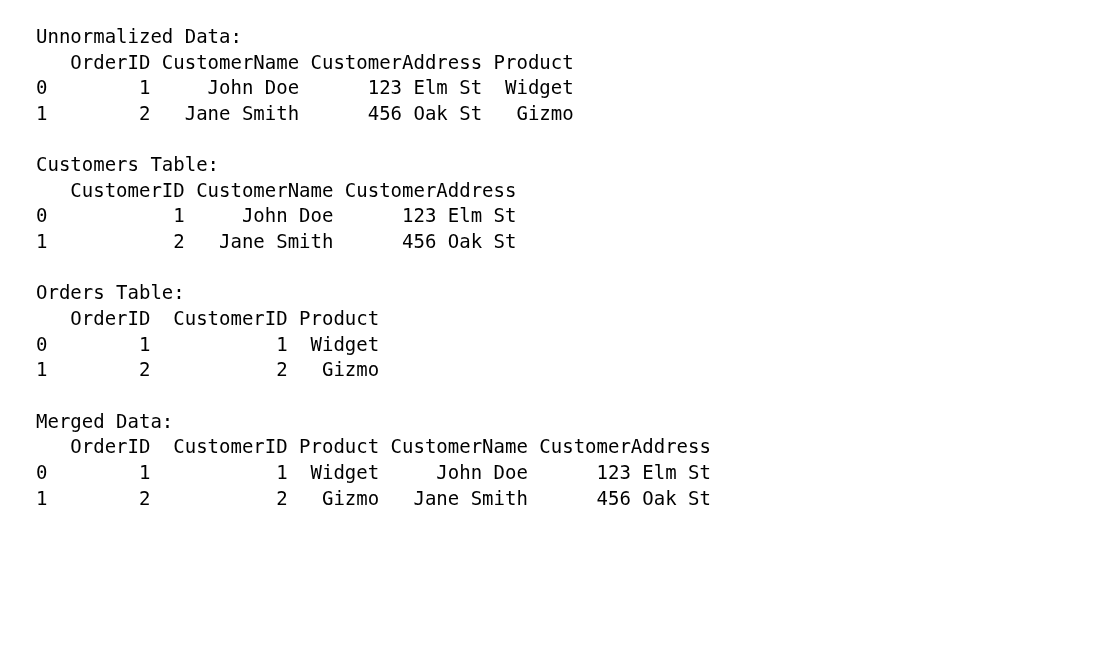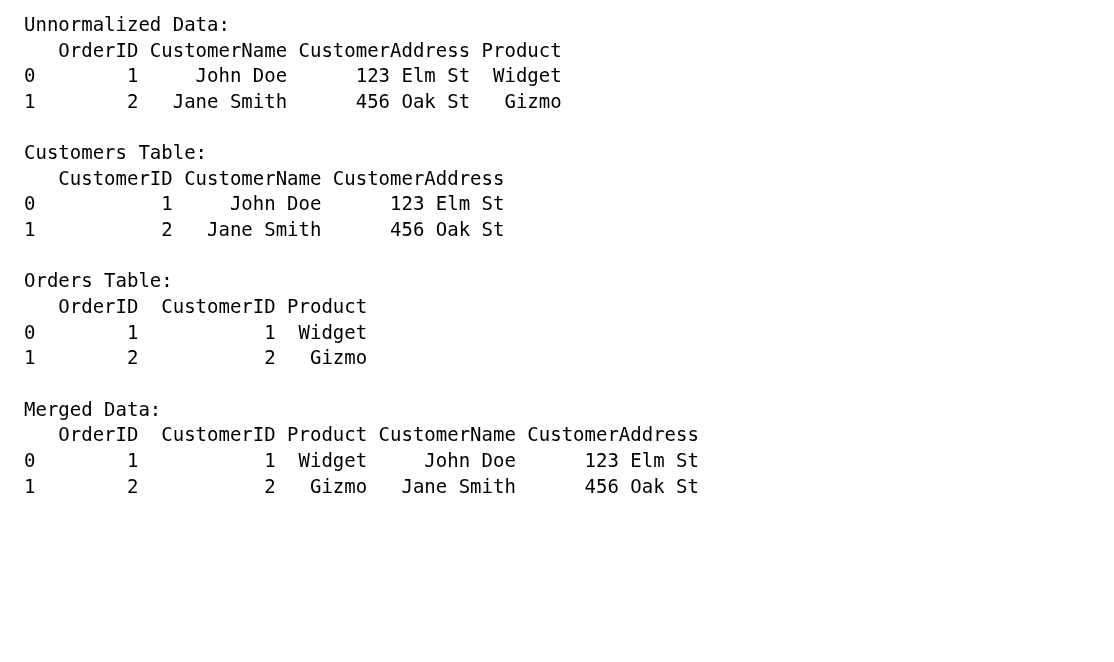--- a/index.html
+++ b/index.html
@@ -4,21 +4,21 @@
 <style>
   html, body {
     margin: 0;
     padding: 0;
     background: #ffffff;
     width: 1114px;
     height: 662px;
     overflow: hidden;
   }
   pre.output {
-    margin: 0;
+    margin: 12px;
     padding: 12px 24px;
     font-family: "SFMono-Regular", "Menlo", "DejaVu Sans Mono", "Consolas", monospace;
     font-size: 19px;
     line-height: 1.35;
     color: #000000;
     white-space: pre;
   }
 </style>
 </head>
 <body>

